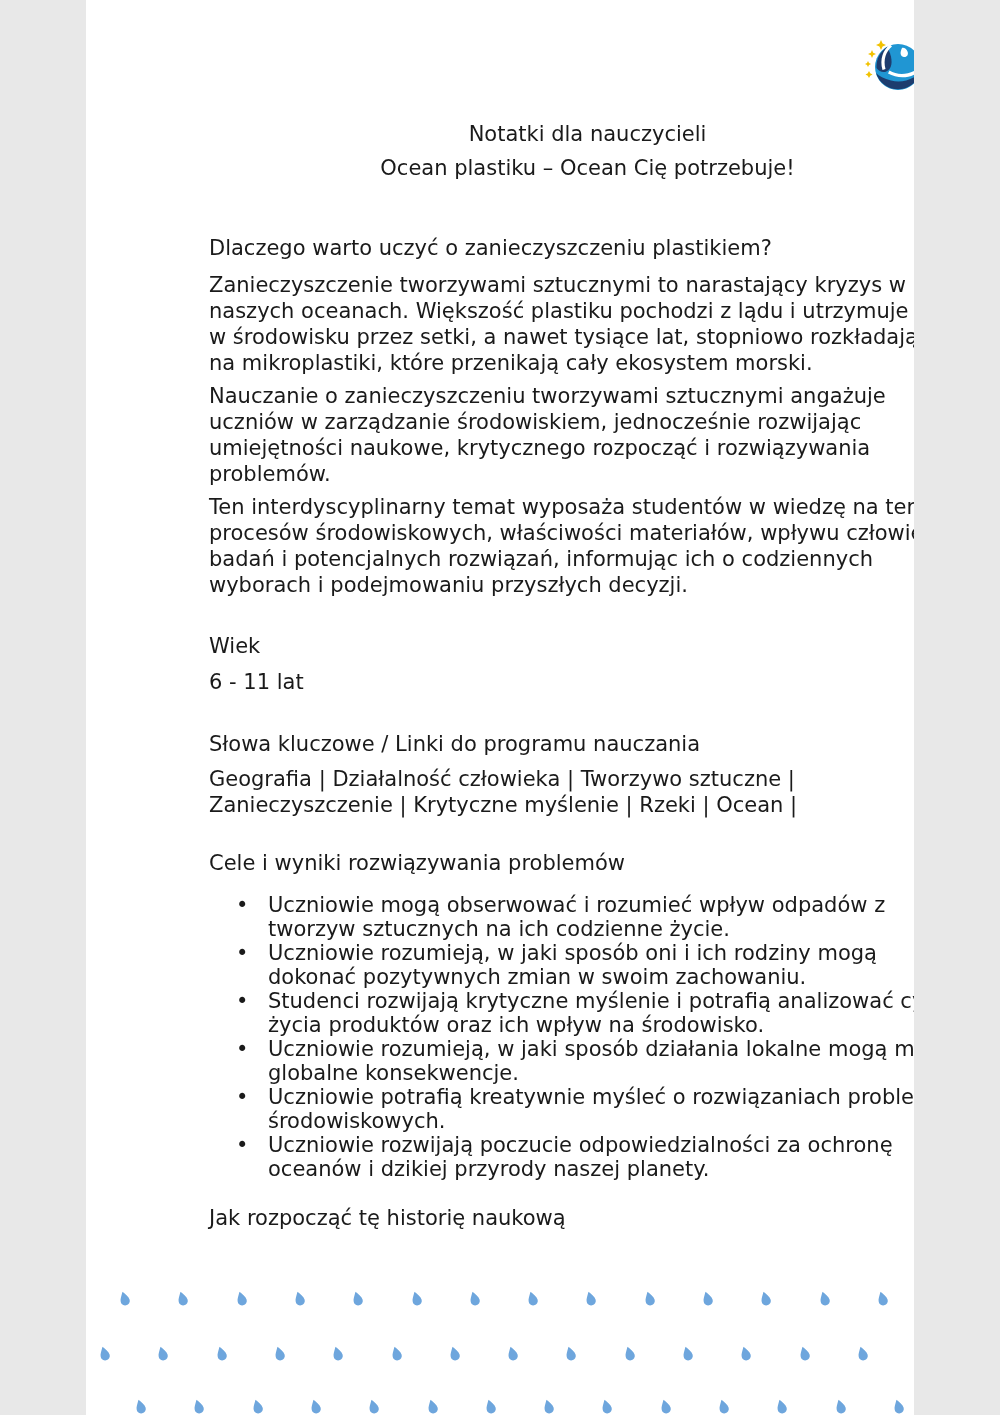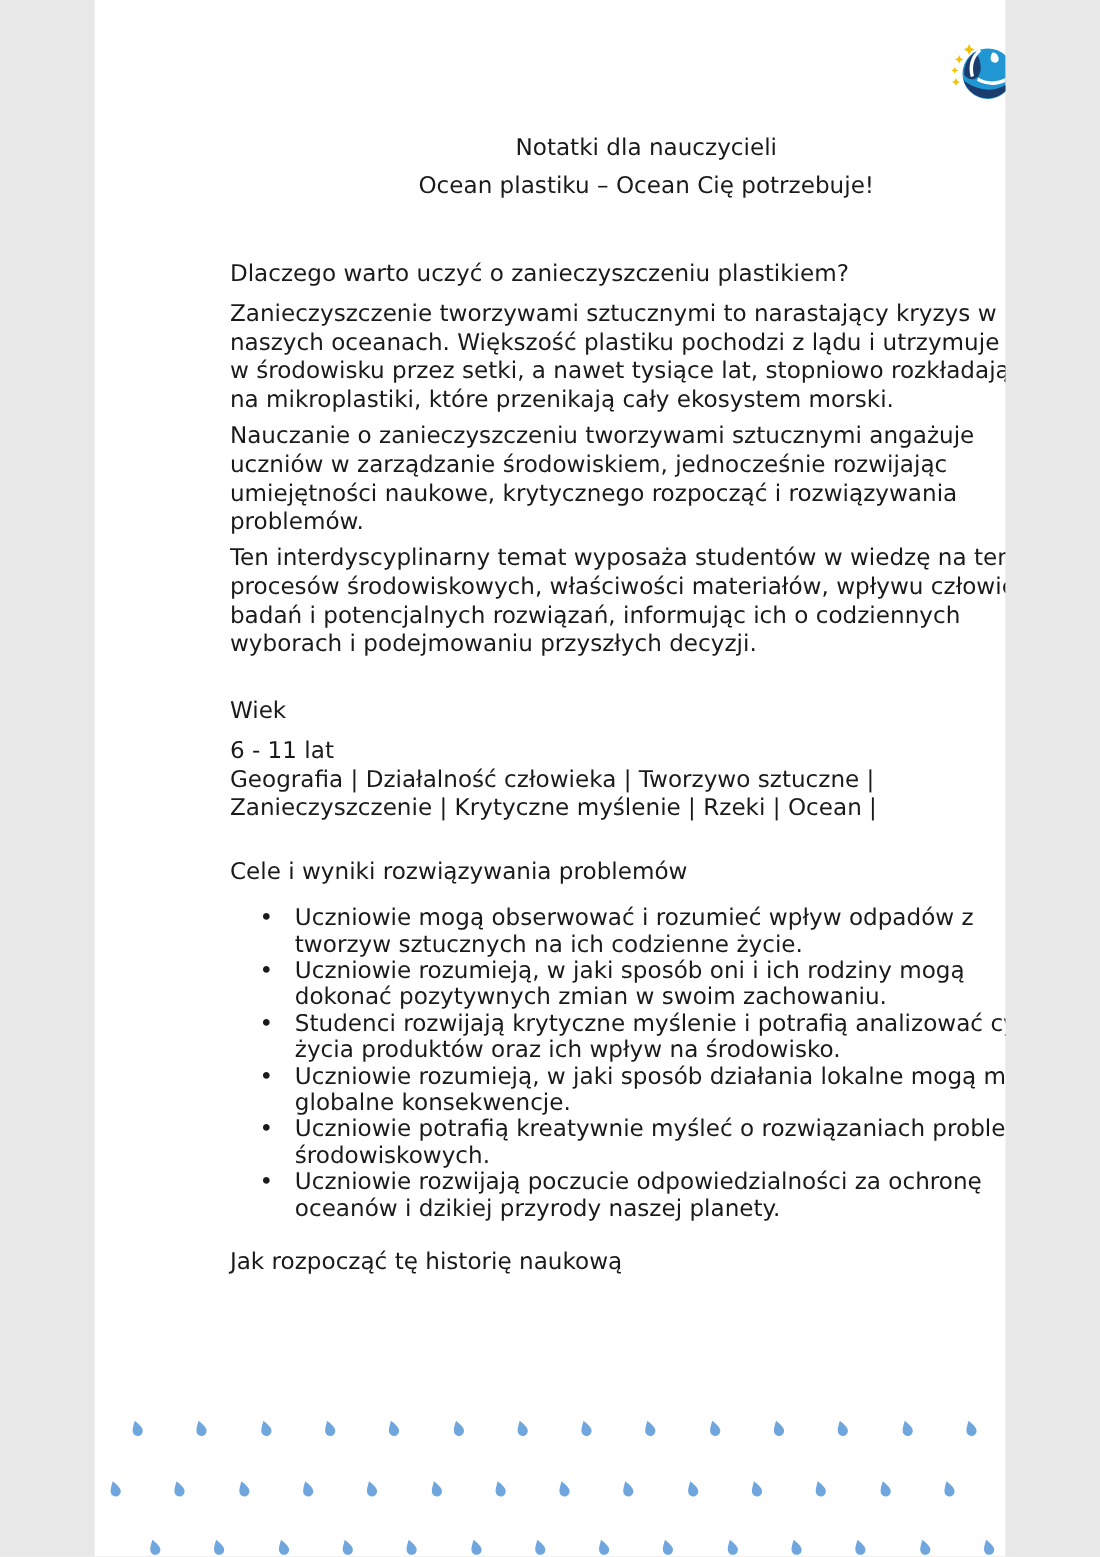--- a/index.html
+++ b/index.html
@@ -104,20 +104,21 @@
     </div>
 
     <p class="h-why">Dlaczego warto uczyć o zanieczyszczeniu plastikiem?</p>
     <p class="para">Zanieczyszczenie tworzywami sztucznymi to narastający kryzys w naszych oceanach. Większość plastiku pochodzi z lądu i utrzymuje się w środowisku przez setki, a nawet tysiące lat, stopniowo rozkładając się na mikroplastiki, które przenikają cały ekosystem morski.</p>
     <p class="para">Nauczanie o zanieczyszczeniu tworzywami sztucznymi angażuje uczniów w zarządzanie środowiskiem, jednocześnie rozwijając umiejętności naukowe, krytycznego rozpocząć i rozwiązywania problemów.</p>
     <p class="para">Ten interdyscyplinarny temat wyposaża studentów w wiedzę na temat procesów środowiskowych, właściwości materiałów, wpływu człowieka, badań i potencjalnych rozwiązań, informując ich o codziennych wyborach i podejmowaniu przyszłych decyzji.</p>
 
     <p class="h-age">Wiek</p>
     <p class="v-age">6 - 11 lat</p>
 
+    <p class="h-keywords">Słowa kluczowe / Linki do programu nauczania</p>
     <p class="v-keywords">Geografia | Działalność człowieka | Tworzywo sztuczne | Zanieczyszczenie | Krytyczne myślenie | Rzeki | Ocean |</p>
 
     <p class="h-goals">Cele i wyniki rozwiązywania problemów</p>
     <ul class="goals">
       <li>
         <span class="marker">•</span>
         <span class="btext">Uczniowie mogą obserwować i rozumieć wpływ odpadów z tworzyw sztucznych na ich codzienne życie.</span>
       </li>
       <li>
         <span class="marker">•</span>

